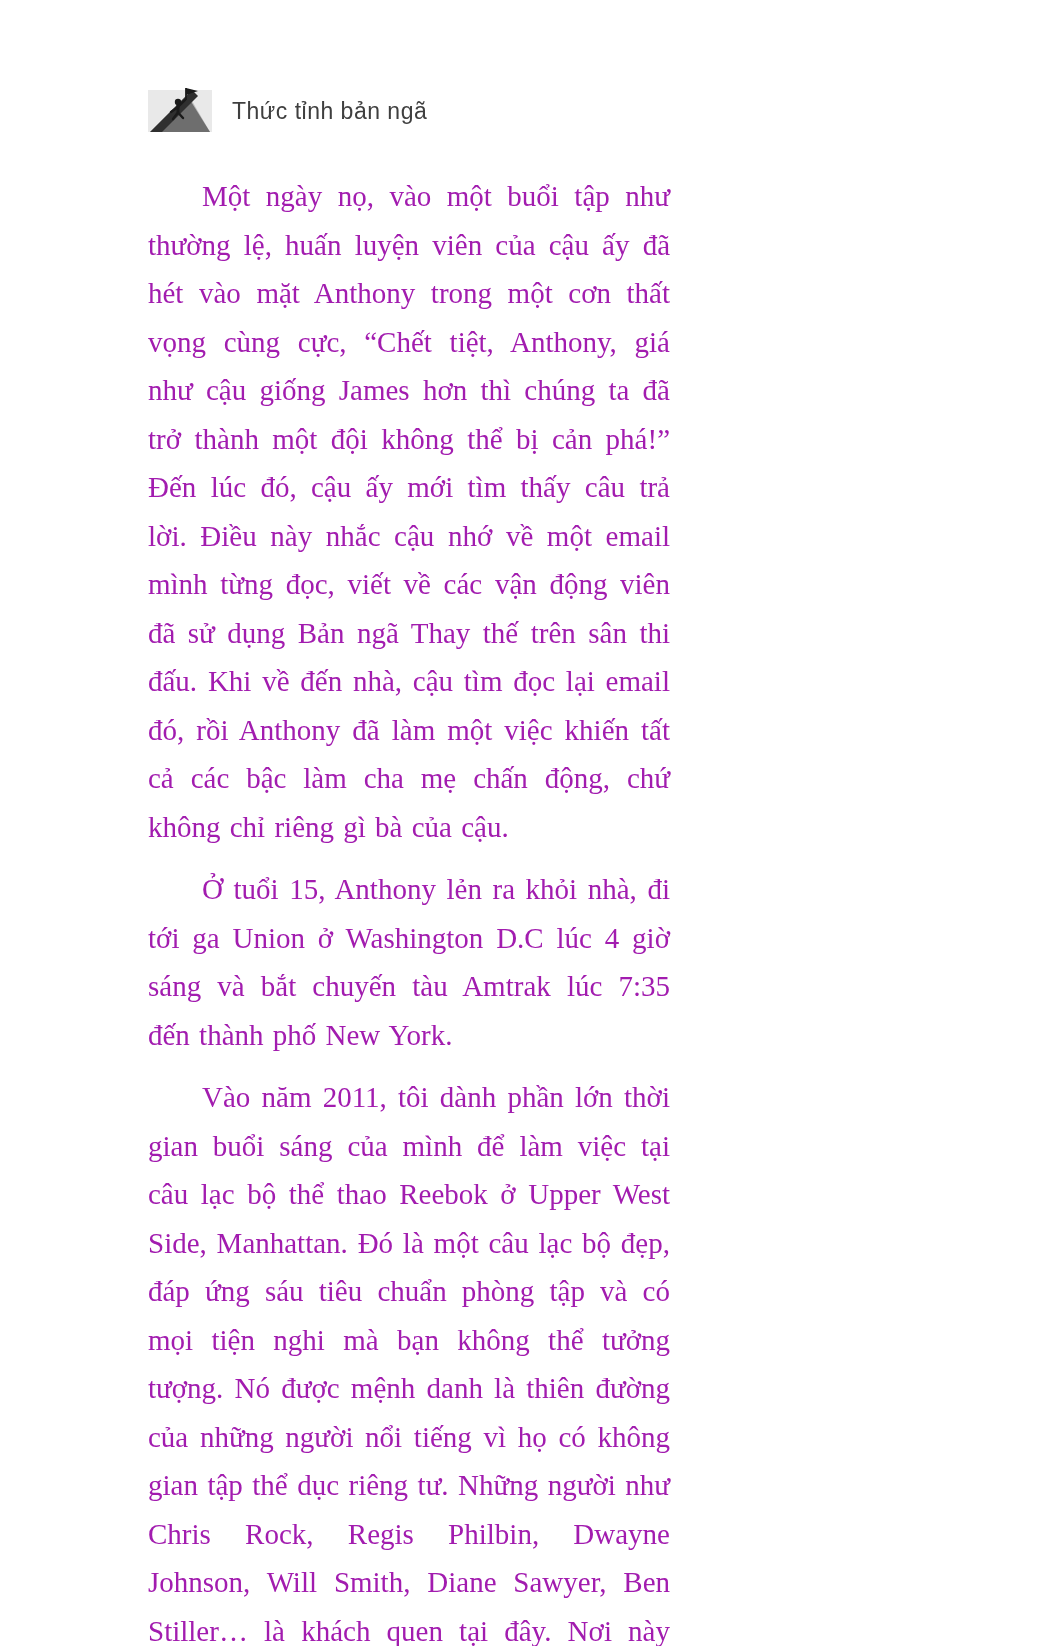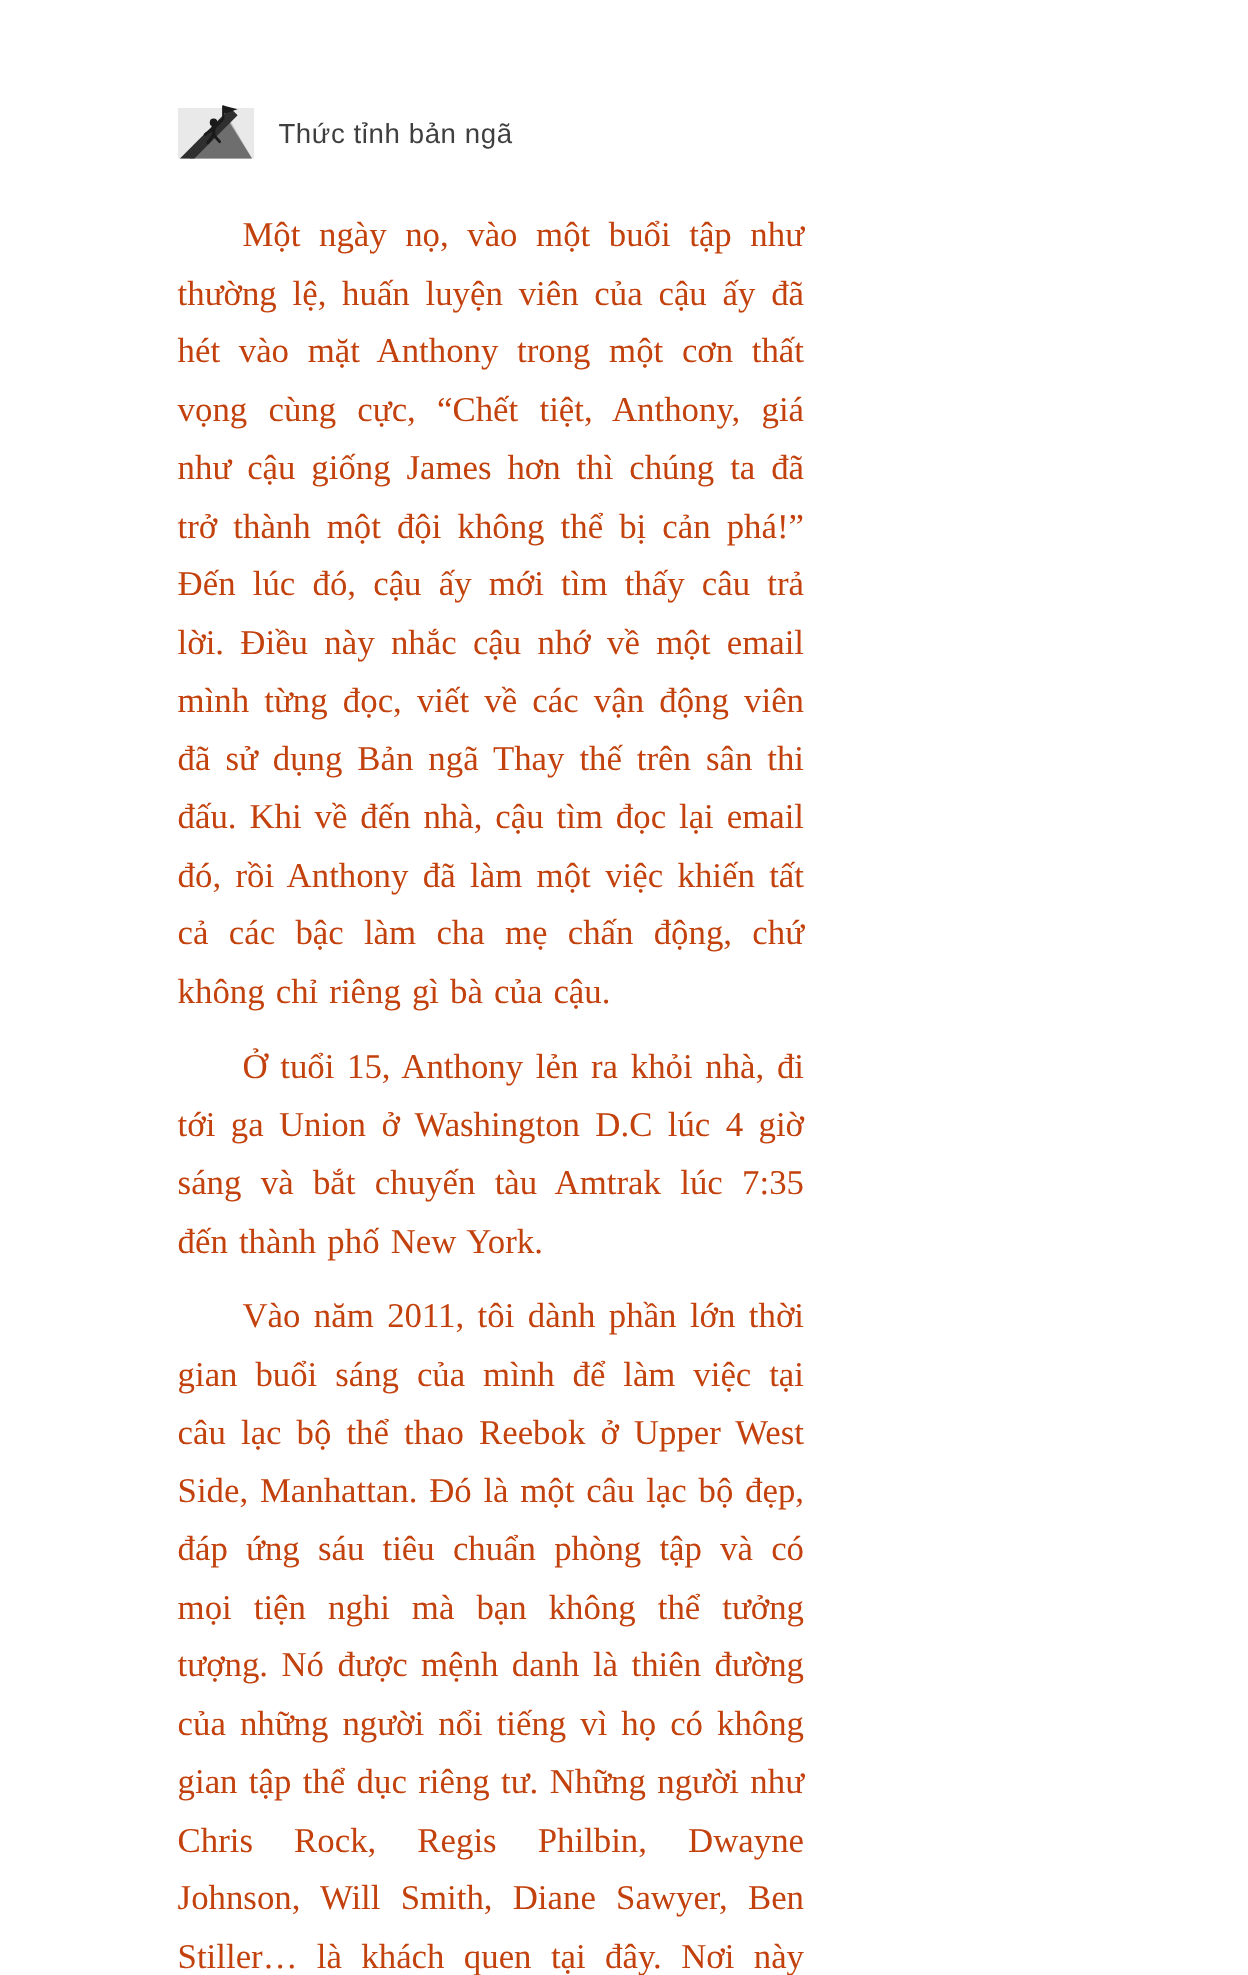--- a/index.html
+++ b/index.html
@@ -42,21 +42,21 @@
     color: #3f3f3f;
     letter-spacing: 0.5px;
     font-weight: 400;
   }
   .body-text p {
     margin: 0 16px 14px 0;
     font-size: 29px;
     line-height: 48.5px;
     text-align: justify;
     text-indent: 54px;
-    color: #c2410c;
+    color: #a21caf;
     word-spacing: 2px;
   }
   .page-number {
     font-size: 23px;
     color: #0369a1;
     margin-top: 6px;
     text-align: center;
     font-family: "Liberation Serif", "DejaVu Serif", serif;
   }
 </style>

